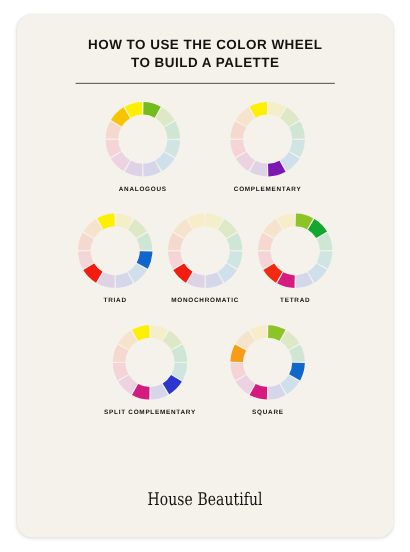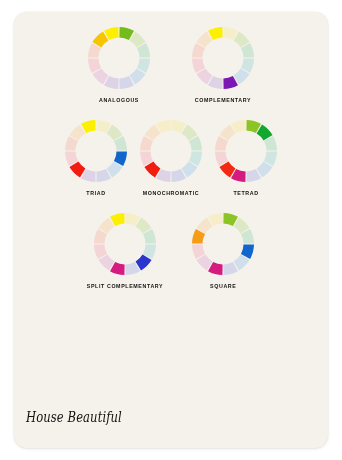--- a/index.html
+++ b/index.html
@@ -71,38 +71,44 @@
     text-align: center;
     white-space: nowrap;
   }
 
   
   #footer {
     position: absolute;
     left: 0;
     right: 0;
     bottom: 22px;
-    text-align: left;
-    font-style: italic;
+    text-align: center;
   }
   #brand-wordmark {
     font-family: "DejaVu Serif", "Liberation Serif", serif;
     font-size: 14.5px;
     color: #14120F;
     letter-spacing: 0.1px;
     transform: scaleX(0.80);
     display: inline-block;
     white-space: nowrap;
   }
 </style>
 </head>
 <body>
 
 <div id="infographic-card">
 
+  <div id="header">
+    <h1 id="title">
+      <span>HOW TO USE THE COLOR WHEEL</span><br>
+      <span>TO BUILD A PALETTE</span>
+    </h1>
+    <div id="title-rule"></div>
+  </div>
 
   <div class="wheel-row" id="row-1">
       <div class="wheel-cell">
         <svg class="wheel-svg" width="64" height="64" viewBox="0 0 64 64">
           <path d="M 32.595120714390376 1.0057129242290301 A 31 31 0 0 1 46.98175388090508 4.860599662999448 L 41.907288856727554 14.052977196499636 A 20.5 20.5 0 0 0 32.393547569193636 11.503777901506293 Z" fill="#74BB1E"></path>
           <path d="M 48.012533194865895 5.455720377389827 A 31 31 0 0 1 58.544279622610176 15.987466805134105 L 49.55347523430673 21.411066758233844 A 20.5 20.5 0 0 0 42.588933241766156 14.446524765693272 Z" fill="#DDE9C6"></path>
           <path d="M 59.13940033700055 17.018246119094925 A 31 31 0 0 1 62.99428707577097 31.404879285609624 L 52.4962220984937 31.606452430806364 A 20.5 20.5 0 0 0 49.94702280350037 22.092711143272453 Z" fill="#CFE6D4"></path>
           <path d="M 62.99428707577097 32.595120714390376 A 31 31 0 0 1 59.13940033700055 46.981753880905075 L 49.94702280350037 41.90728885672755 A 20.5 20.5 0 0 0 52.4962220984937 32.393547569193636 Z" fill="#CEE5E2"></path>
           <path d="M 58.544279622610176 48.012533194865895 A 31 31 0 0 1 48.012533194865895 58.544279622610176 L 42.588933241766156 49.55347523430673 A 20.5 20.5 0 0 0 49.55347523430673 42.588933241766156 Z" fill="#CFE0EC"></path>
           <path d="M 46.98175388090508 59.13940033700055 A 31 31 0 0 1 32.595120714390376 62.99428707577097 L 32.393547569193636 52.4962220984937 A 20.5 20.5 0 0 0 41.907288856727554 49.94702280350036 Z" fill="#D5D6EA"></path>

